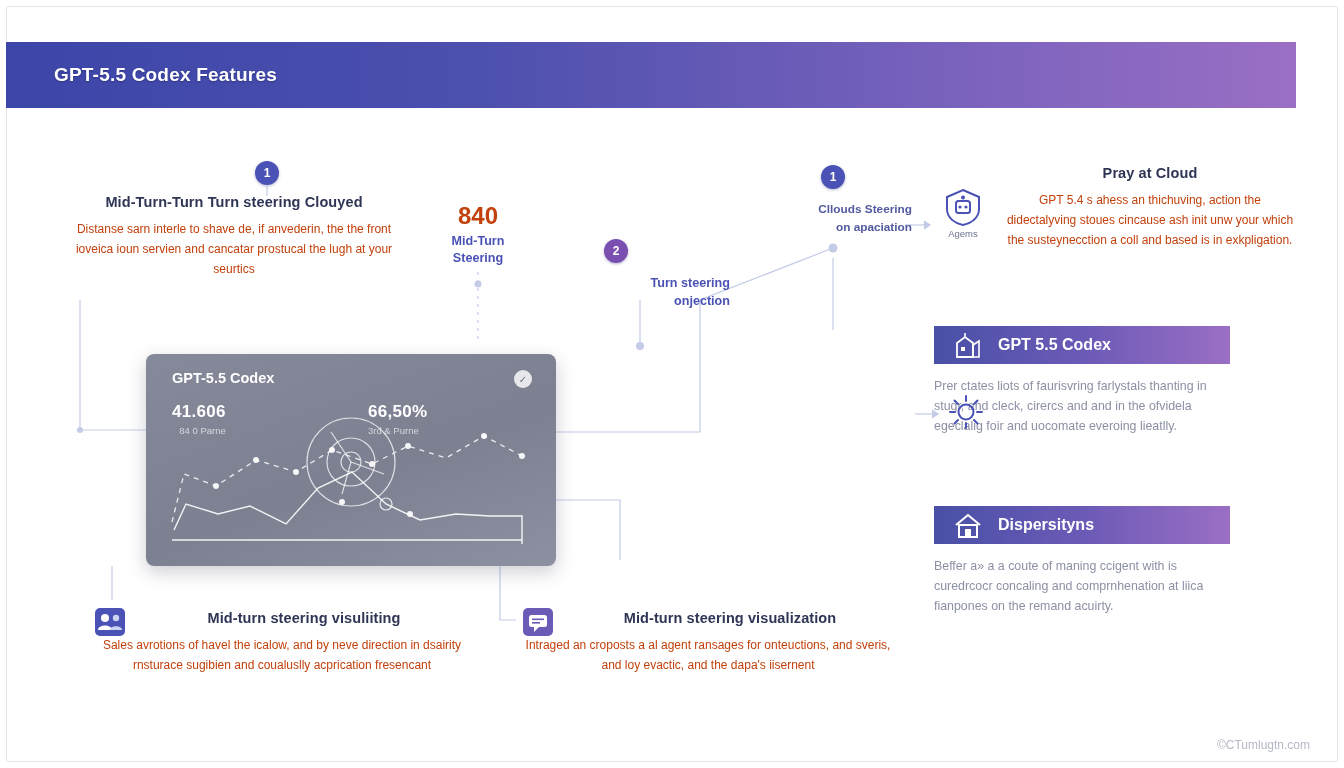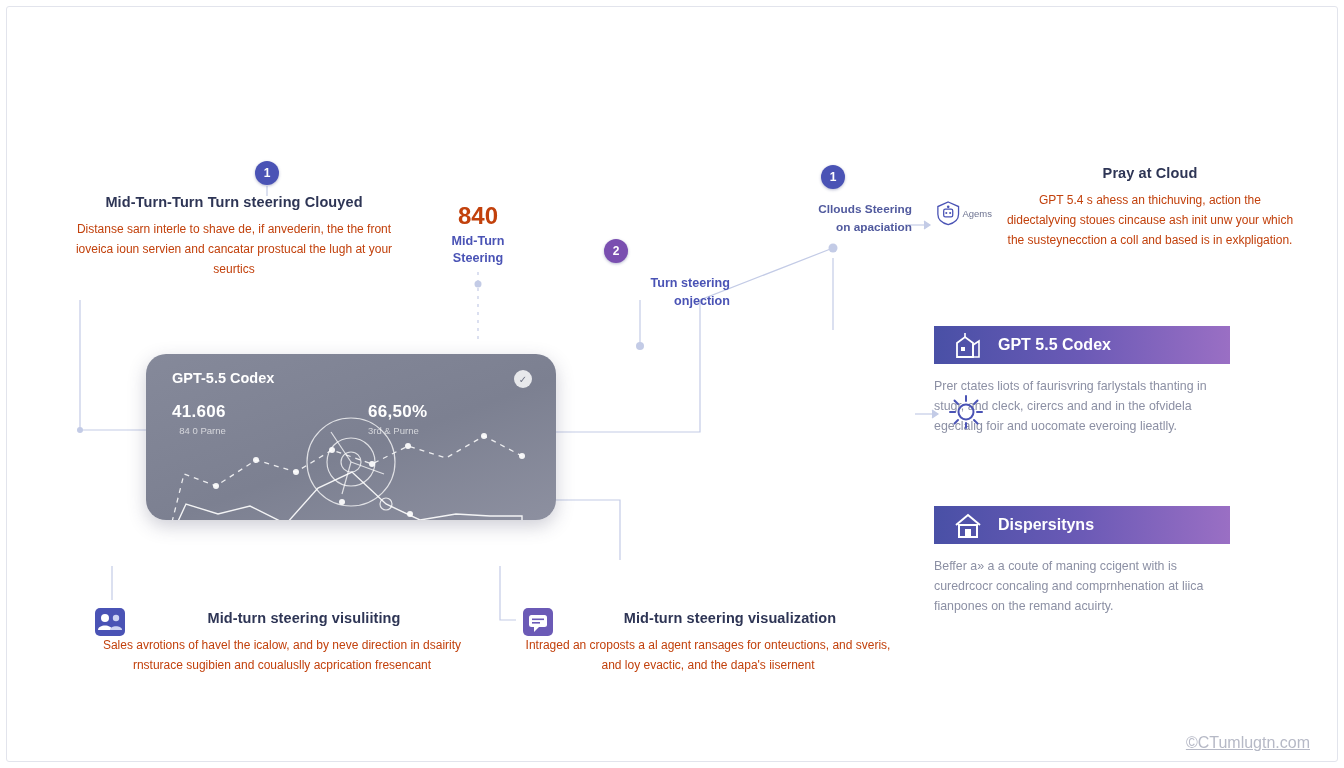--- a/index.html
+++ b/index.html
@@ -112,23 +112,23 @@
   .centerlabel.small {
     font-size: 11.8px;
     color: #515a9e;
   }
   
   .card {
     position: absolute;
     left: 146px;
     top: 354px;
     width: 410px;
-    height: 166px;
+    height: 212px;
     background: linear-gradient(160deg, #85899a 0%, #7c8091 55%, #8d90a0 100%);
-    border-radius: 20px;
+    border-radius: 8px;
     box-shadow: 0 6px 18px rgba(60,60,90,0.25);
     overflow: hidden;
   }
   .card-title {
     position: absolute;
     left: 26px;
     top: 16px;
     color: #ffffff;
     font-size: 14.5px;
     font-weight: bold;
@@ -206,23 +206,22 @@
     width: 48px;
     height: 44px;
     display: flex;
     align-items: center;
     justify-content: center;
   }
   .footer {
     position: absolute;
     right: 34px;
     bottom: 16px;
-    font-size: 16px;
+    font-size: 12px;
     color: #b6b9c6;
-    text-decoration: underline;
   }
   .connector {
     position: absolute;
     left: 0;
     top: 0;
     pointer-events: none;
   }
 </style>
 </head>
 <body>
@@ -257,20 +256,23 @@
       <path d="M833 258 L833 330"></path>
     </g>
     <g fill="#c3cbe6">
       <circle cx="478" cy="284" r="3.5"></circle>
       <circle cx="640" cy="346" r="4"></circle>
       <circle cx="833" cy="248" r="4.5"></circle>
       <circle cx="80" cy="430" r="3"></circle>
     </g>
   </svg>
 
+  <div class="header">
+    <div class="header-title">GPT-5.5 Codex Features</div>
+  </div>
 
   <div class="badge" style="left:255px; top:161px;">1</div>
   <div class="badge purple" style="left:604px; top:239px;">2</div>
   <div class="badge" style="left:821px; top:165px;">1</div>
 
   <div class="blk" style="left:58px; top:194px; width:352px;">
     <h3>Mid-Turn-Turn Turn steering Clouyed</h3>
     <p>Distanse sarn interle to shave de, if anvederin, the the front ioveica ioun servien and cancatar prostucal the lugh at your seurtics</p>
   </div>
 
@@ -358,21 +360,21 @@
       <path d="M11 19 L11 24 L16 19 Z" fill="#ffffff"></path>
       <rect x="9" y="10.5" width="12" height="1.6" fill="#6b5ab6"></rect>
       <rect x="9" y="14" width="8" height="1.6" fill="#6b5ab6"></rect>
     </svg>
   </div>
   <div class="blk" style="left:514px; top:610px; width:344px; padding-left:44px;">
     <h3>Mid-turn steering visualization</h3>
     <p style="margin-left:-44px;">Intraged an croposts a al agent ransages for onteuctions, and sveris, and loy evactic, and the dapa's iisernent</p>
   </div>
 
-  <div class="icon-box" style="left:934px; top:184px; width:58px; height:58px; flex-direction:row;">
+  <div class="icon-box" style="left:934px; top:184px; width:58px; height:58px; flex-direction:column;">
     <svg width="44" height="40" viewBox="0 0 44 40">
       <path d="M22 3 L38 10 L38 22 C38 31 30 36 22 38 C14 36 6 31 6 22 L6 10 Z" fill="none" stroke="#4a53b5" stroke-width="2"></path>
       <rect x="15" y="14" width="14" height="12" rx="2.5" fill="none" stroke="#4a53b5" stroke-width="2"></rect>
       <circle cx="22" cy="10.5" r="2" fill="#4a53b5"></circle>
       <circle cx="19" cy="20" r="1.6" fill="#4a53b5"></circle>
       <circle cx="25" cy="20" r="1.6" fill="#4a53b5"></circle>
     </svg>
     <div style="font-size:9.5px;color:#6d7391;margin-top:1px;">Agems</div>
   </div>
   <div class="blk" style="left:1004px; top:165px; width:292px;">

